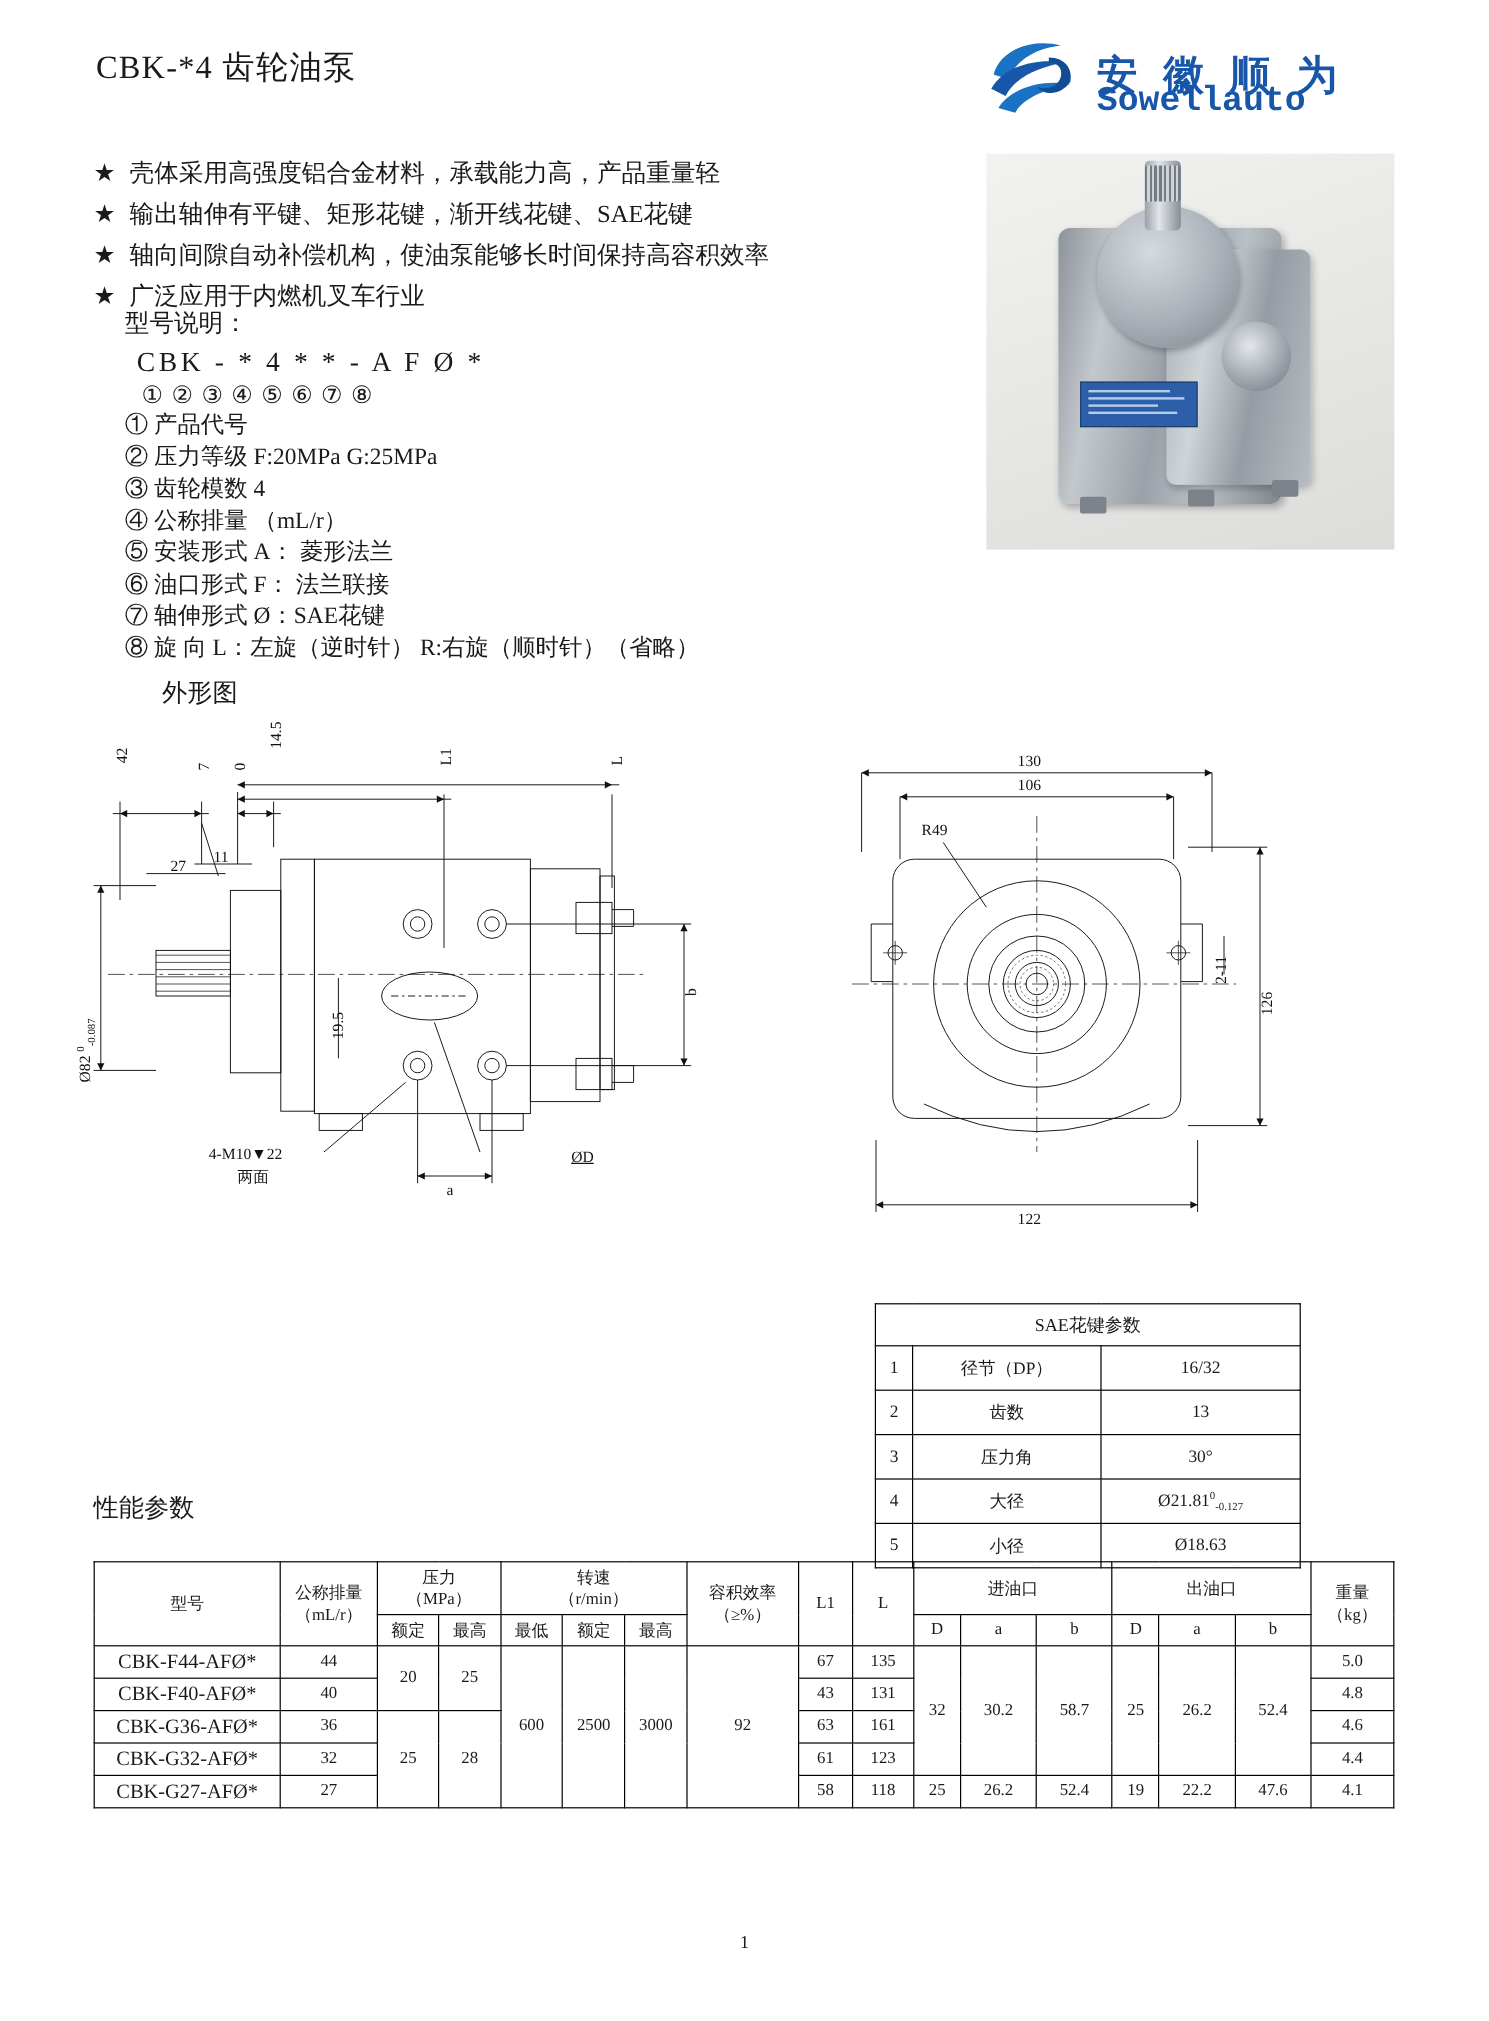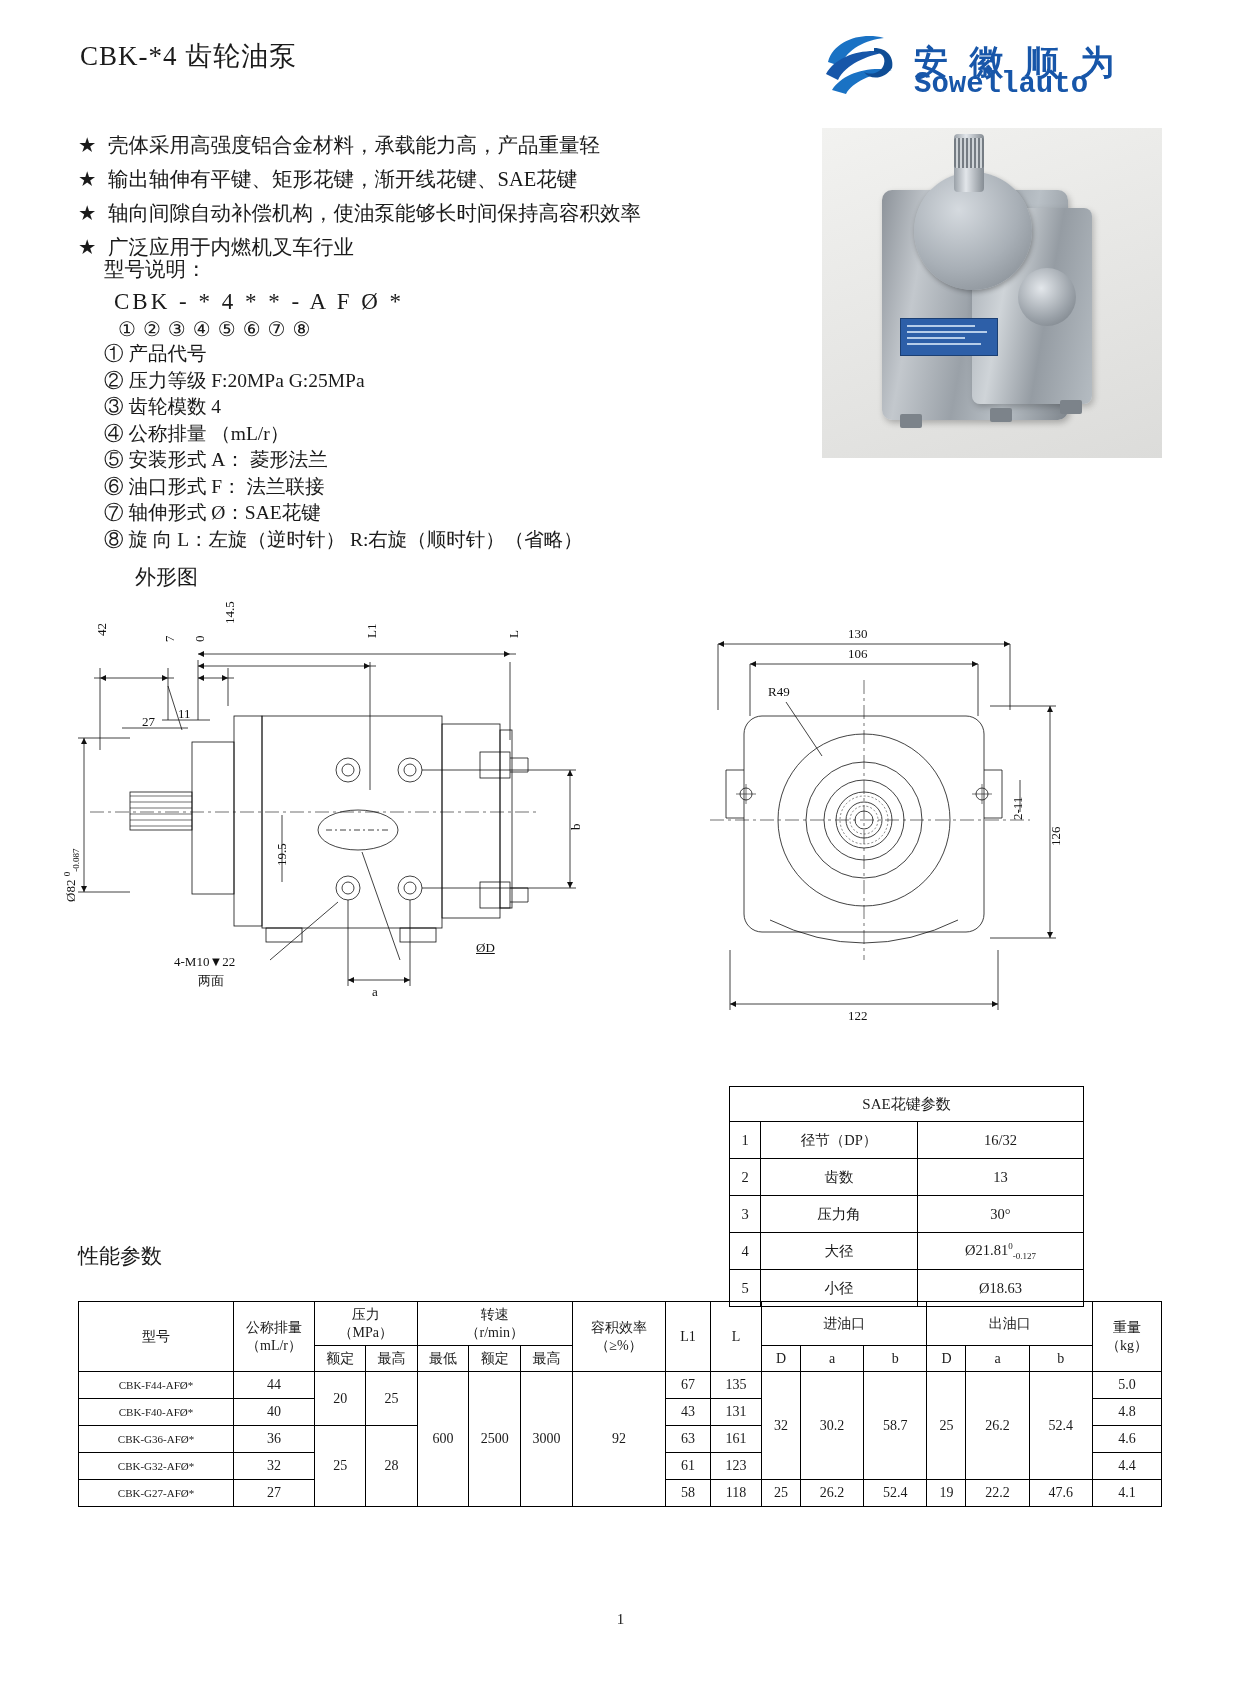--- a/index.html
+++ b/index.html
@@ -74,21 +74,21 @@
   .sae-table .hd{height:34px;font-size:15px;}
   .sae-idx{width:26px;}
   .sae-name{width:152px;}
 
   
   .perf{position:absolute;left:78px;top:1301px;width:1084px;border-collapse:collapse;}
   .perf td,.perf th{border:1px solid #000;font-size:14px;text-align:center;font-weight:normal;padding:0 1px;}
   .perf .h1{height:44px;}
   .perf .h2{height:26px;}
   .perf .row{height:27px;}
-  .perf .model{font-family:"Liberation Serif",serif;font-size:11px;}
+  .perf .model{font-family:"Liberation Serif",serif;font-size:17px;}
 
   .pagenum{position:absolute;left:0;top:1611px;width:1241px;text-align:center;font-size:15px;}
 
   .sup{font-size:9px;vertical-align:super;}
   .sub{font-size:9px;vertical-align:sub;}
 </style>
 </head>
 <body>
 
 <div class="page">
@@ -240,21 +240,21 @@
     <div class="dim-text vtext" style="left:162px;top:4px;transform:rotate(-90deg) translate(0,-10px);">14.5</div>
     <div class="dim-text vtext" style="left:304px;top:18px;transform:rotate(-90deg) translate(0,-10px);">L1</div>
     <div class="dim-text vtext" style="left:446px;top:18px;transform:rotate(-90deg) translate(0,-10px);">L</div>
 
     <div class="dim-text" style="left:72px;top:94px;">27</div>
     <div class="dim-text" style="left:108px;top:86px;">11</div>
     <div class="dim-text vtext" style="left:216px;top:200px;transform:rotate(-90deg) translate(-46px,-12px);">19.5</div>
     <div class="dim-text vtext" style="left:6px;top:218px;transform:rotate(-90deg) translate(-64px,-14px);">Ø82&nbsp;<span class="sup">0</span><span class="sub">-0.087</span></div>
     <div class="dim-text vtext" style="left:508px;top:210px;transform:rotate(-90deg) translate(0,-10px);">b</div>
     <div class="dim-text" style="left:302px;top:364px;">a</div>
-    <div class="dim-text" style="left:406px;top:320px;text-decoration:underline;">ØD</div>
+    <div class="dim-text" style="left:406px;top:336px;text-decoration:underline;">ØD</div>
     <div class="dim-text" style="left:104px;top:334px;">4-M10▼22</div>
     <div class="dim-text" style="left:128px;top:352px;">两面</div>
   </div>
 
   <div class="draw" style="left:690px;top:620px;width:400px;height:430px;">
     <svg width="400" height="430" viewBox="0 0 400 430">
       <g stroke="#111" fill="none" stroke-width="0.8">
 
         <line x1="28" y1="24" x2="320" y2="24"></line>
         <line x1="60" y1="44" x2="288" y2="44"></line>

